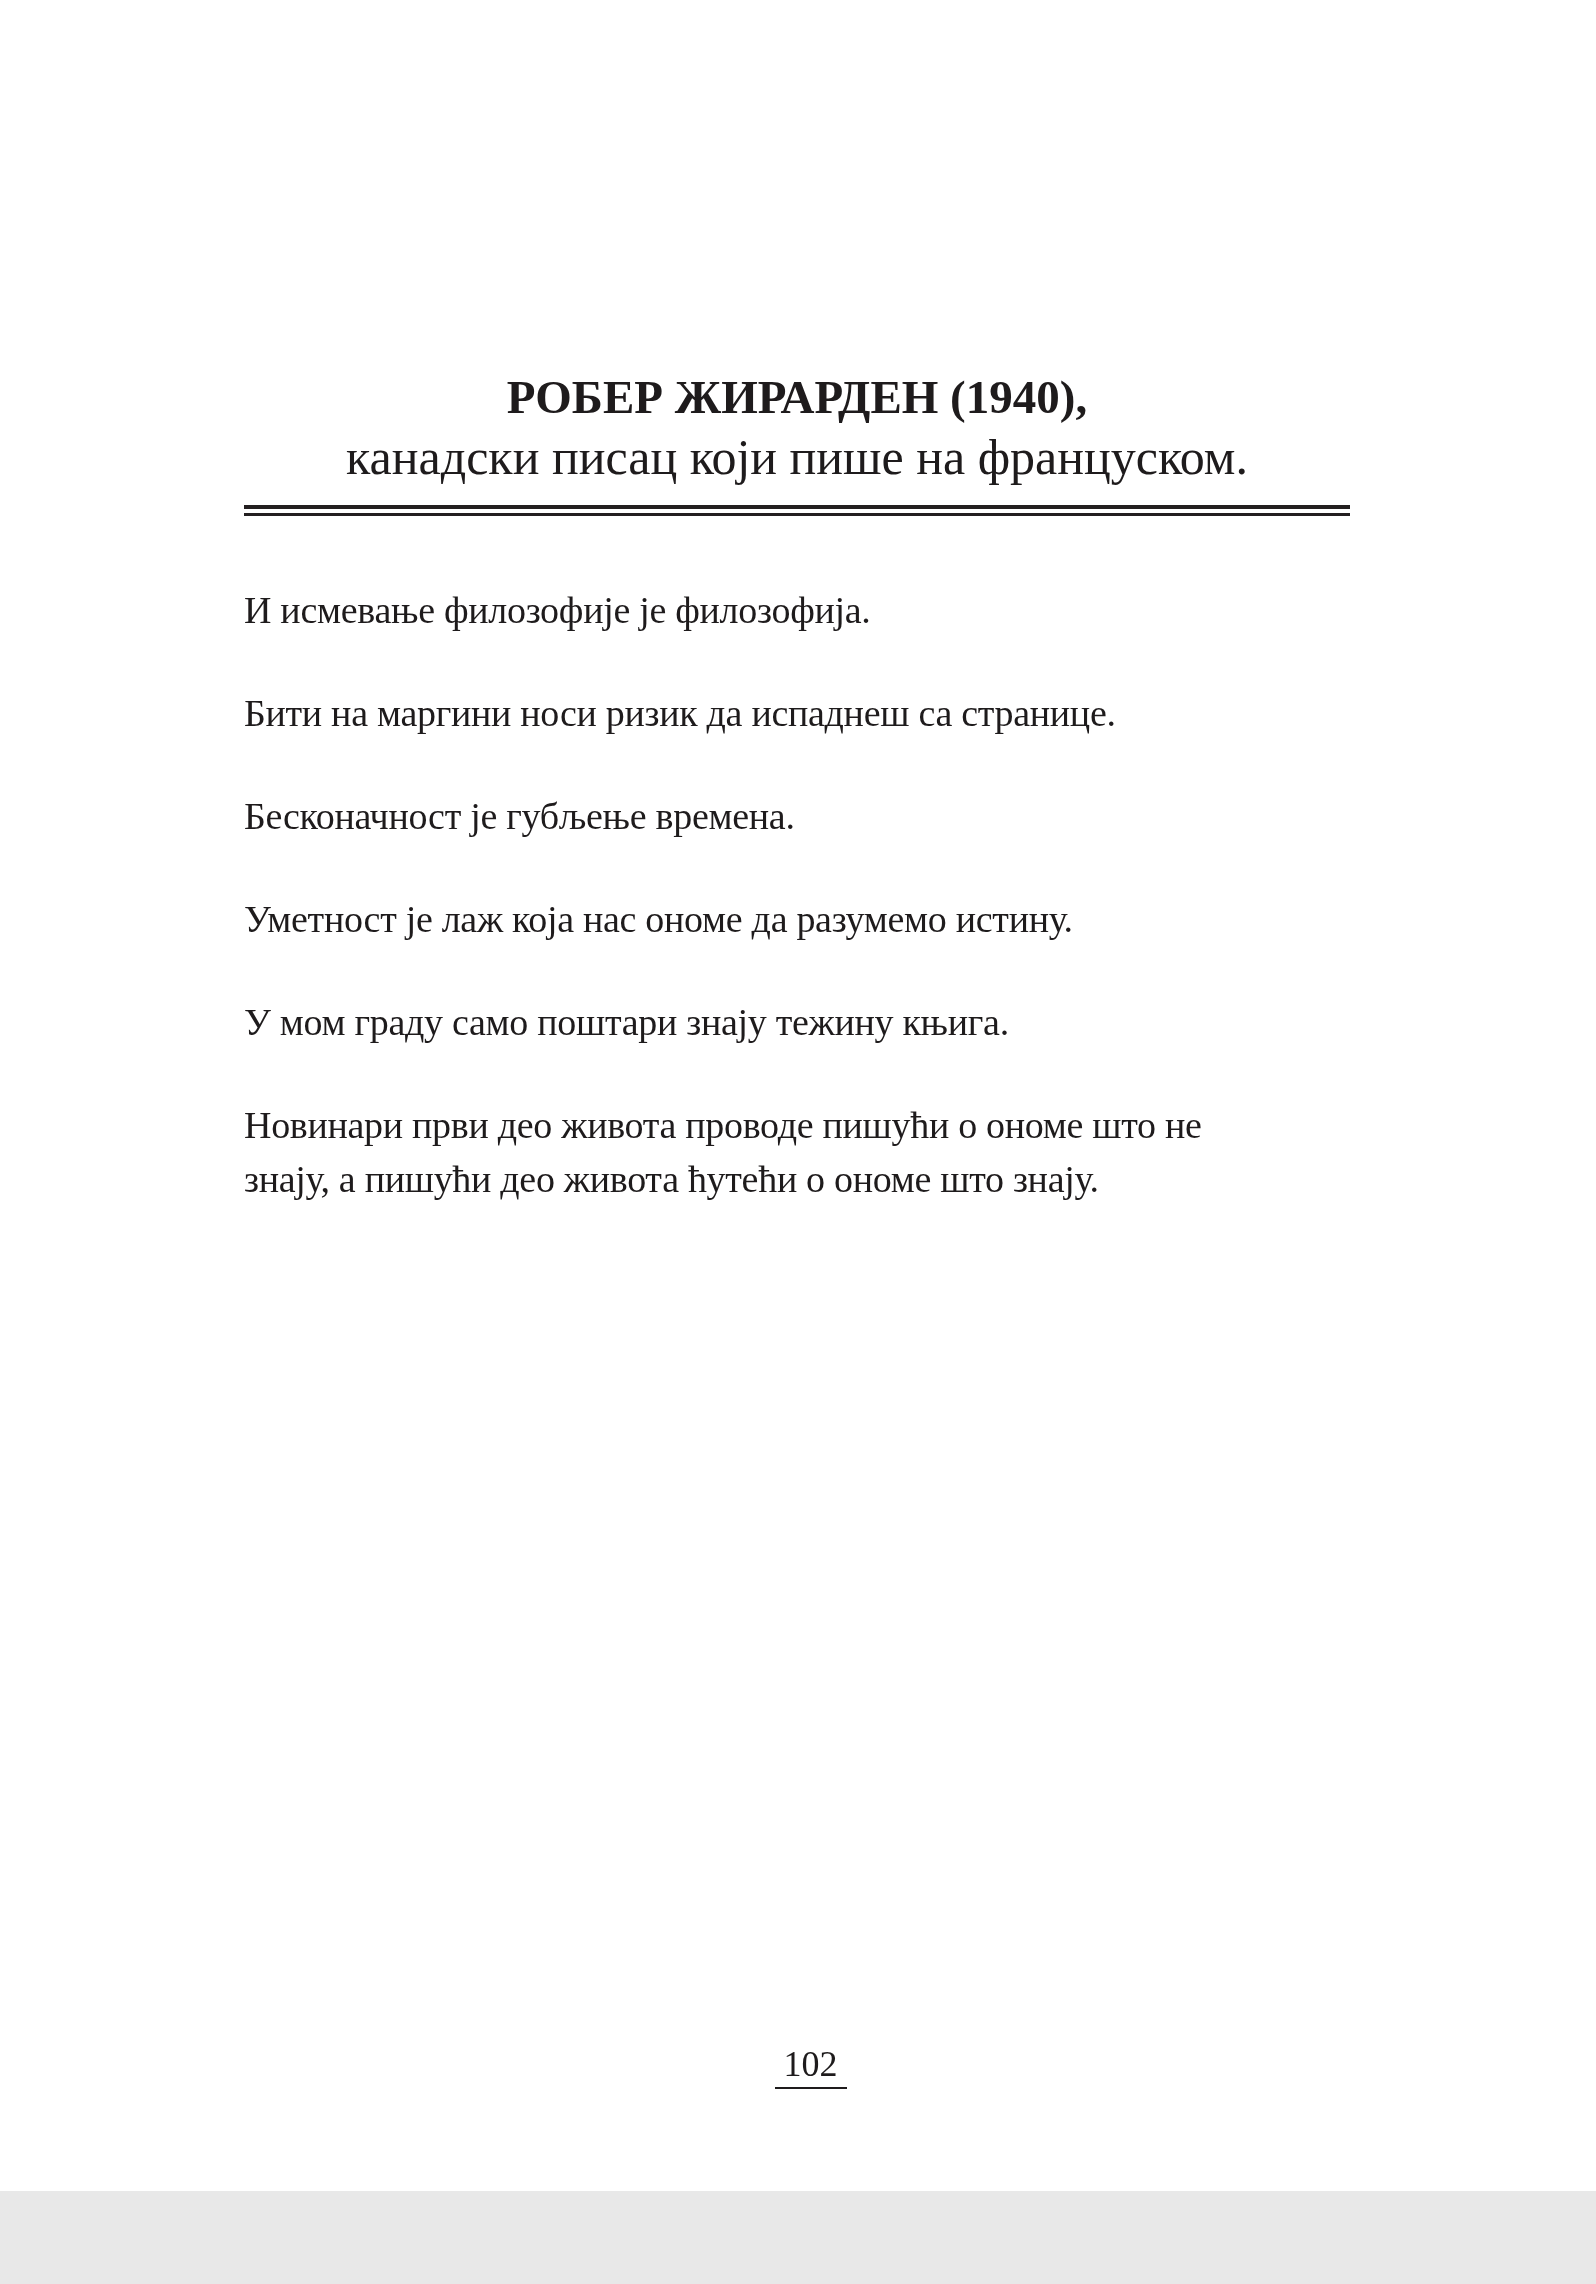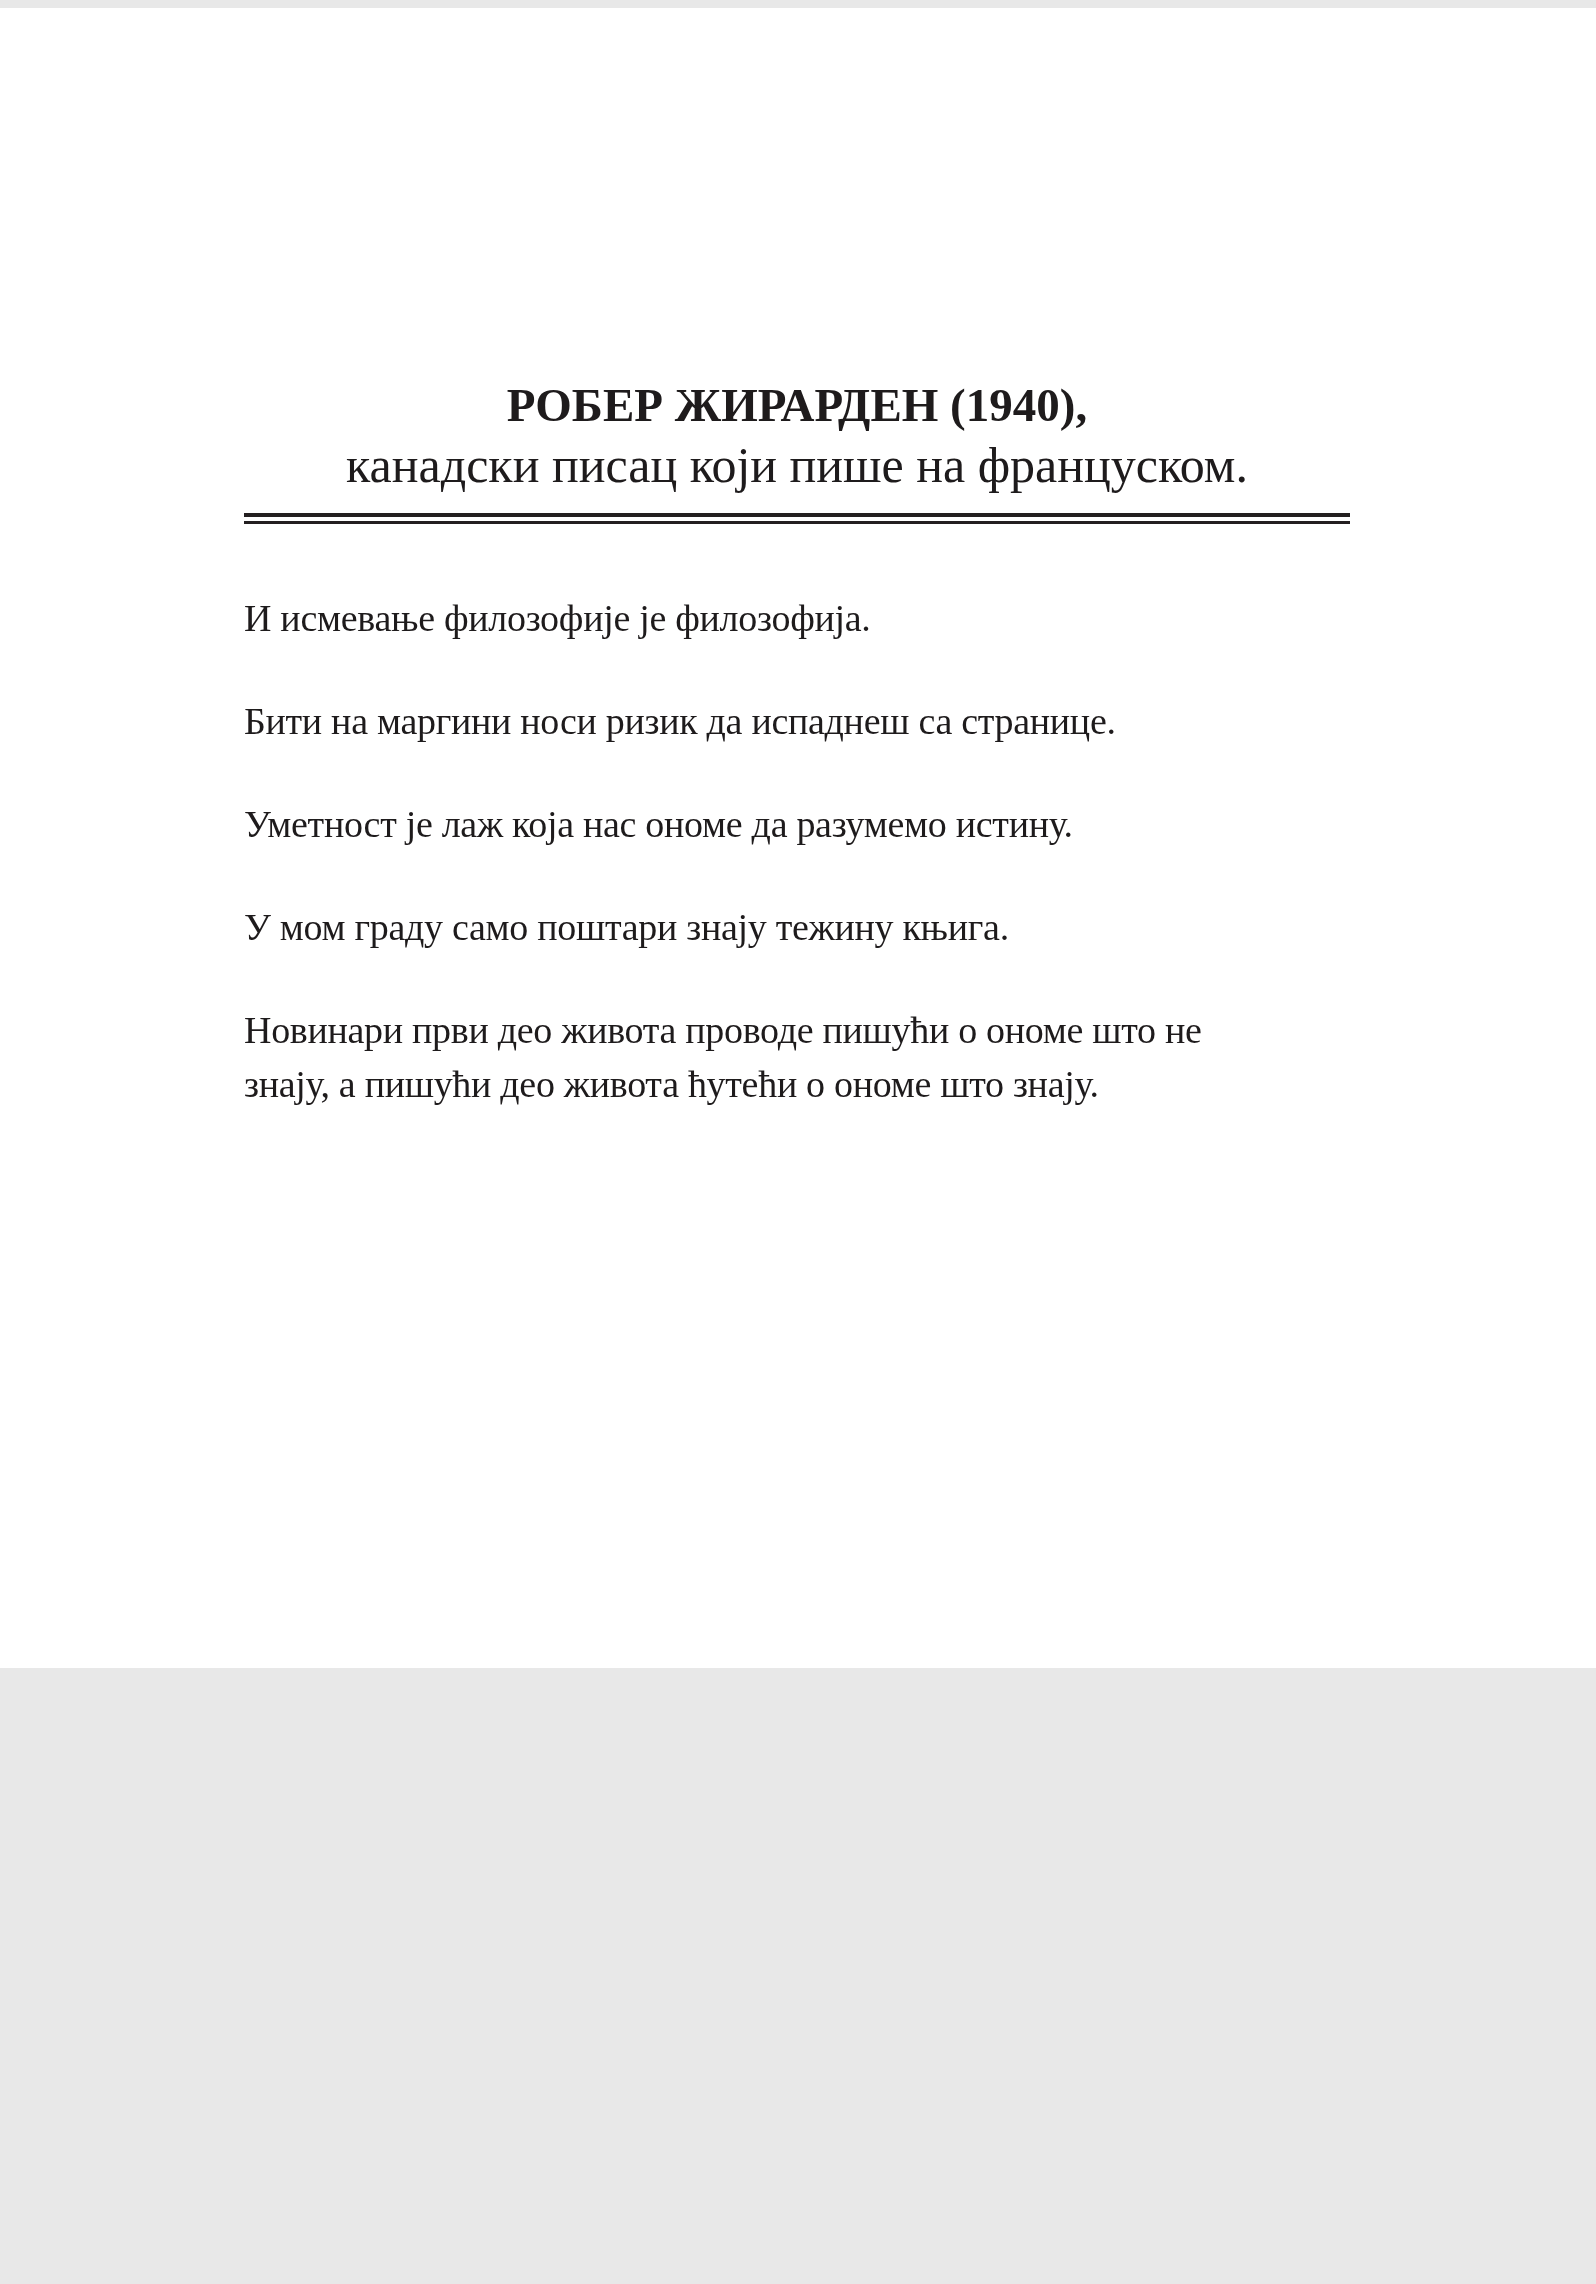--- a/index.html
+++ b/index.html
@@ -7,22 +7,22 @@
     --bg: #ffffff;
     --rule: #231f20;
   }
   * { margin: 0; padding: 0; box-sizing: border-box; }
   html, body { background: #e8e8e8; }
   body { font-family: "Liberation Serif", "DejaVu Serif", serif; }
 
   .page {
     position: relative;
     width: 1597px;
-    height: 1660px;
-    margin: 8px auto;
+    height: 2191px;
+    margin: 0 auto;
     background: var(--bg);
     color: var(--text);
     overflow: hidden;
   }
 
   .content {
     position: absolute;
     left: 244px;
     top: 0;
     width: 1106px;
@@ -88,20 +88,21 @@
 
     <div class="header">
       <div class="title">РОБЕР ЖИРАРДЕН (1940),</div>
       <div class="subtitle">канадски писац који пише на француском.</div>
       <div class="double-rule"></div>
     </div>
 
     <div class="quotes">
       <p class="quote">И исмевање филозофије је филозофија.</p>
       <p class="quote">Бити на маргини носи ризик да испаднеш са странице.</p>
+      <p class="quote">Бесконачност је губљење времена.</p>
       <p class="quote">Уметност је лаж која нас ономе да разумемо истину.</p>
       <p class="quote">У мом граду само поштари знају тежину књига.</p>
       <p class="quote">Новинари први део живота проводе пишући о ономе што не
 знају, а пишући део живота ћутећи о ономе што знају.</p>
     </div>
 
   </div>
 
   <div class="page-number-wrap">
     <span class="page-number">102</span>

